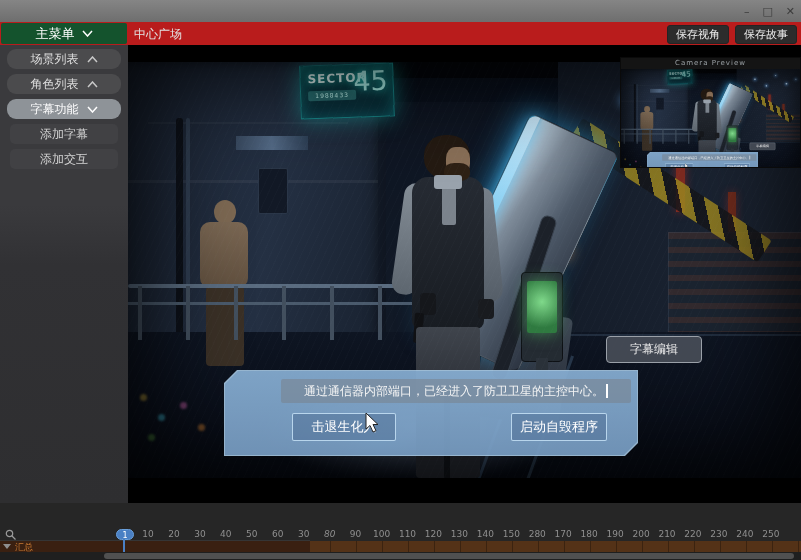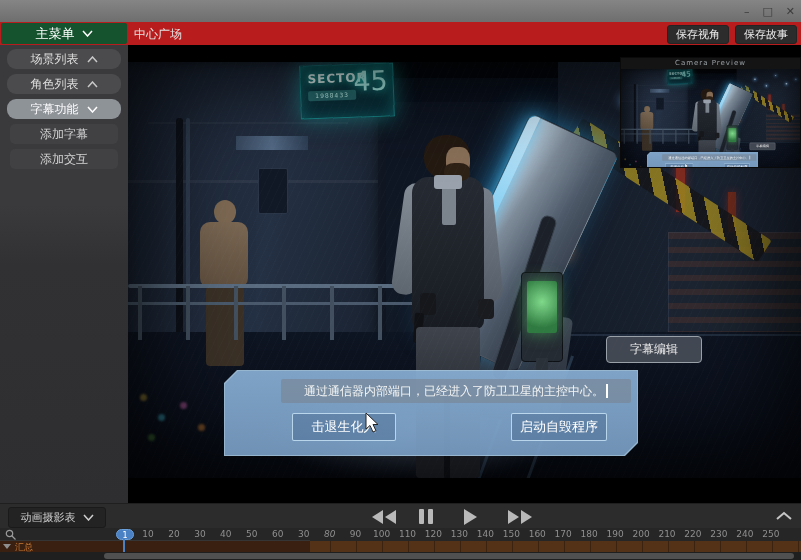--- a/index.html
+++ b/index.html
@@ -383,46 +383,20 @@
       </div>
 
       <svg class="sc cursor-svg" width="16" height="22" viewBox="0 0 16 22">
         <path d="M2,1 L2,17 L6,13.5 L9,20 L12,18.7 L9,12.5 L14,12.5 Z" fill="#ffffff" stroke="#222222" stroke-width="1"></path>
       </svg>
     </div>
         </div>
     </div>
   </div>
 
-  <div class="abs transport">
-    <div class="editor-dd">
-      <span>动画摄影表</span>
-      <svg class="chev" width="11" height="7">
-          <polyline points="1,1 5.5,6 10,1" fill="none" stroke="#cfcfcf" stroke-width="1.5"></polyline>
-        </svg>
-    </div>
-    <div class="t-btn" style="left:372px;">
-      <div class="tri-l"></div>
-        <div class="tri-l"></div>
-    </div>
-    <div class="t-btn" style="left:419px;gap:4px;">
-      <div class="pbar"></div>
-        <div class="pbar"></div>
-    </div>
-    <div class="t-btn" style="left:464px;">
-      <div class="play-tri"></div>
-    </div>
-    <div class="t-btn" style="left:508px;">
-      <div class="tri-r"></div>
-        <div class="tri-r"></div>
-    </div>
-    <svg class="collapse-chev" width="18" height="12">
-        <polyline points="2,9 9,3 16,9" fill="none" stroke="#c6c6c6" stroke-width="2"></polyline>
-      </svg>
-  </div>
 
   <div class="abs timeline">
     <div class="ruler">
       <svg class="search-ic" width="12" height="12" viewBox="0 0 12 12">
         <circle cx="4.5" cy="4.5" r="3.2" fill="none" stroke="#9a9a9a" stroke-width="1.2"></circle>
         <line x1="7" y1="7" x2="10.5" y2="10.5" stroke="#9a9a9a" stroke-width="1.2"></line>
       </svg>
       <div class="field-underline"></div>
       <div class="frame-badge">1</div>
     <span class="tick" style="left: 148px;">10</span>
@@ -433,21 +407,21 @@
         <span class="tick" style="left: 277.75px;">60</span>
         <span class="tick" style="left: 303.7px;">30</span>
         <span class="tick" style="left: 329.65px; font-style: italic;">80</span>
         <span class="tick" style="left: 355.6px;">90</span>
         <span class="tick" style="left: 381.55px;">100</span>
         <span class="tick" style="left: 407.5px;">110</span>
         <span class="tick" style="left: 433.45px;">120</span>
         <span class="tick" style="left: 459.4px;">130</span>
         <span class="tick" style="left: 485.35px;">140</span>
         <span class="tick" style="left: 511.3px;">150</span>
-        <span class="tick" style="left: 537.25px;">160</span>
+        <span class="tick" style="left: 537.25px;">280</span>
         <span class="tick" style="left: 563.2px;">170</span>
         <span class="tick" style="left: 589.15px;">180</span>
         <span class="tick" style="left: 615.1px;">190</span>
         <span class="tick" style="left: 641.05px;">200</span>
         <span class="tick" style="left: 667px;">210</span>
         <span class="tick" style="left: 692.95px;">220</span>
         <span class="tick" style="left: 718.9px;">230</span>
         <span class="tick" style="left: 744.85px;">240</span>
         <span class="tick" style="left: 770.8px;">250</span>
       </div>

